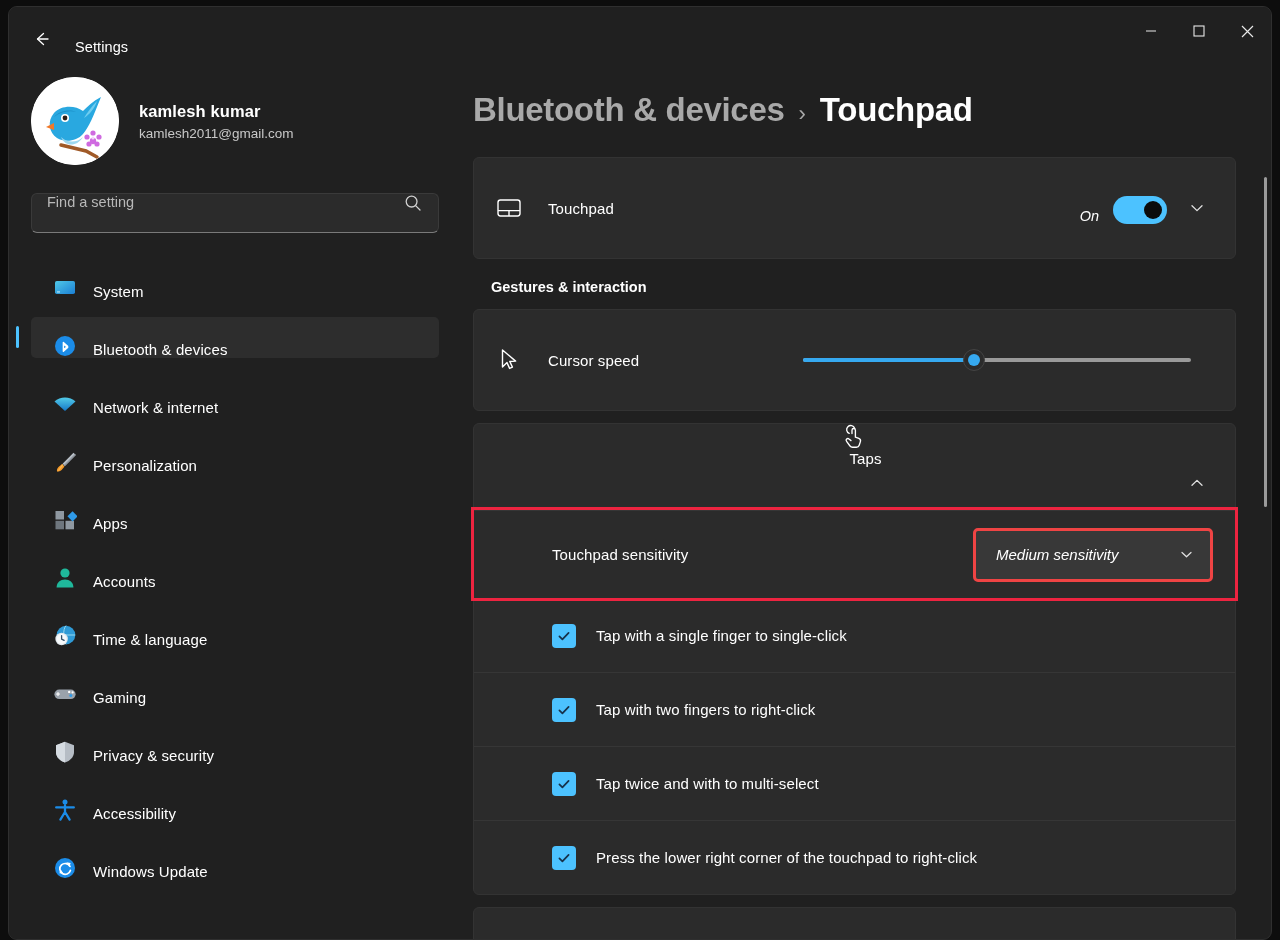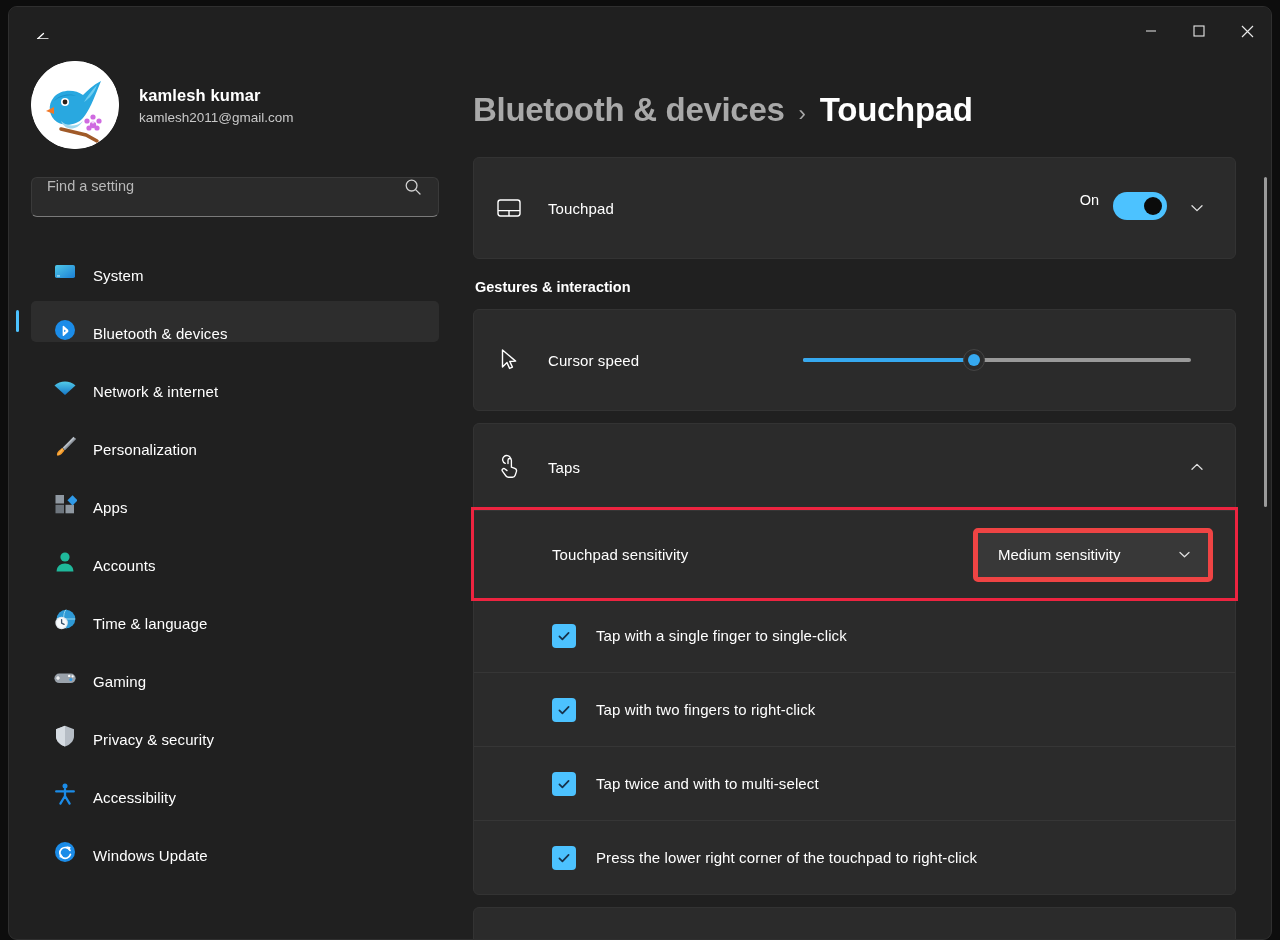--- a/index.html
+++ b/index.html
@@ -41,21 +41,21 @@
     display: flex; height: 48px;
   }
   .wc {
     width: 48px; height: 48px;
     display: flex; align-items: center; justify-content: center;
     cursor: pointer; color: #e8e8e8;
   }
 
   
   .sidebar {
-    position: absolute; left: 0; top: 32px;
+    position: absolute; left: 0; top: 48px;
     width: 452px; height: calc(100% - 48px);
     background: #202020;
     overflow: hidden;
   }
   .profile {
     display: flex; align-items: center;
     margin: 22px 0 0 22px;
   }
   .avatar {
     width: 88px; height: 88px; border-radius: 50%;
@@ -157,21 +157,21 @@
 
   .row-icon {
     width: 30px; flex: none;
     display: flex; align-items: center; justify-content: flex-start;
   }
   .row-label {
     margin-left: 22px; font-size: 15px; color: #ffffff;
     letter-spacing: .1px;
   }
   .row-right {
-    margin-left: auto; display: flex; align-items: flex-start;
+    margin-left: auto; display: flex; align-items: flex-end; font-style: italic;
   }
 
   .toggle-state {
     font-size: 14.5px; color: #ffffff; margin-right: 14px;
   }
   .toggle {
     width: 54px; height: 28px; border-radius: 14px;
     background: #4cc2ff;
     position: relative; cursor: pointer; flex: none;
   }
@@ -181,21 +181,21 @@
     background: #0b0b0b;
   }
   .chev {
     width: 32px; height: 32px; margin-left: 14px;
     display: flex; align-items: center; justify-content: center;
     cursor: pointer; border-radius: 4px;
   }
 
   .section-title {
     font-size: 14.5px; font-weight: bold; color: #ffffff;
-    margin: 20px 0 14px 2px;
+    margin: 20px 0 14px 18px;
   }
 
   .slider {
     width: 388px; height: 28px; position: relative;
     margin-right: 22px; cursor: pointer;
   }
   .slider .track {
     position: absolute; left: 0; top: 12px;
     width: 100%; height: 4px; border-radius: 2px;
     background: #9a9a9a;
@@ -214,21 +214,21 @@
   }
   .slider .thumb i {
     width: 12px; height: 12px; border-radius: 50%;
     background: #36a9f0; display: block;
   }
 
   .dropdown {
     display: flex; align-items: center; justify-content: space-between;
     min-width: 240px; height: 54px;
     background: #383838;
-    border: 5px solid #ef4444;
+    border: 3px solid #ef4444;
     border-radius: 5px;
     padding: 0 16px 0 20px;
     cursor: pointer;
   }
   .dd-value { font-size: 15px; color: #ffffff; }
   .dd-chev { margin-left: 22px; display: flex; }
 
   .cb-row {
     display: flex; align-items: center;
     min-height: 74px; padding: 0 22px 0 78px;
@@ -522,21 +522,21 @@
               <i class="thumb" id="slider-thumb" style="left: 44%;">
                   <i></i>
                 </i>
             </span>
           </span>
         </div>
       </div>
 
       <div class="card group">
 
-        <div class="row" style="min-height:86px;">
+        <div class="row" style="min-height:86px;flex-direction:column;">
           <span class="row-icon">
             <svg width="26" height="26" viewBox="0 0 26 26">
               <path d="M12 9.5 V6.2 A1.7 1.7 0 0 1 15.4 6.2 V13.2 L18.8 14.4 A2.6 2.6 0 0 1 20.4 17.6 L19.2 21.2 A3 3 0 0 1 16.3 23.2 H12.4 A3 3 0 0 1 10 22 L6.6 17.4 A1.7 1.7 0 0 1 9 15 L11 16.6" fill="none" stroke="#ffffff" stroke-width="1.35" stroke-linecap="round" stroke-linejoin="round"></path>
               <path d="M9.2 9.4 A4.1 4.1 0 1 1 14.6 4.2" fill="none" stroke="#ffffff" stroke-width="1.35" stroke-linecap="round"></path>
             </svg>
           </span>
           <span class="row-label">Taps</span>
           <span class="row-right">
             <span class="chev">
               <svg width="16" height="16" viewBox="0 0 16 16">

